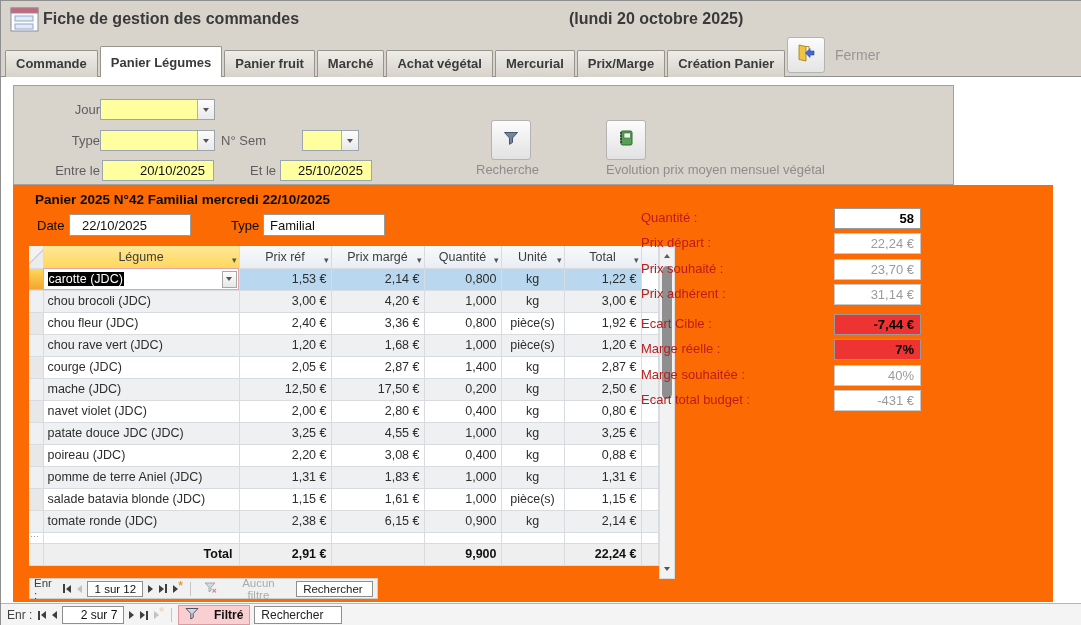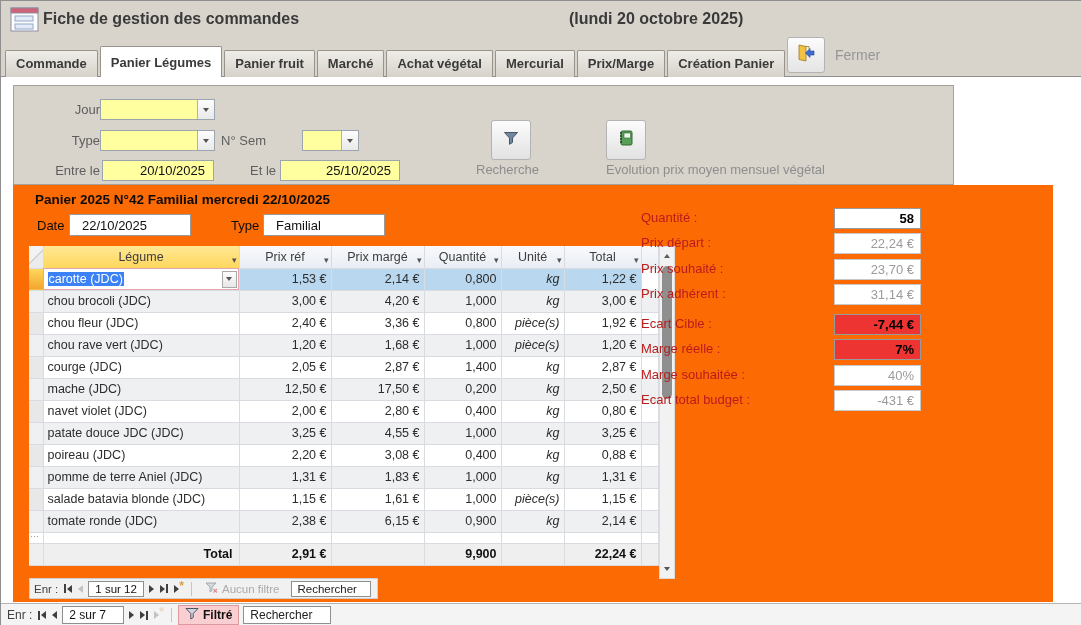--- a/index.html
+++ b/index.html
@@ -56,25 +56,25 @@
   th.colh .arr::before{content:"▾";}
   th.corner{background:linear-gradient(135deg,#f2f2f2 46%,#c9c9c9 50%,#ececec 54%);border-right:1px solid #c2c2c2;}
   td.seltd{background:#e8e8e8;border-right:1px solid #c2c2c2;border-bottom:1px solid #d2d2d2;}
   td.seltd.current{background:linear-gradient(#ffd95e,#f3a42d);}
   td.newsel{position:relative;}
   td.newsel::before{content:"…";position:absolute;left:1px;top:-4px;font-size:9px;color:#8d8d8d;}
   tr.alt td{background:#eef0f1;}
   tr.rsel td{background:#b9d7ee;}
   td.c-leg{padding-left:4px;text-align:left;}
   td.c-num{padding-right:7px;text-align:right;}
-  td.c-unit{padding-left:3px;text-align:right;font-style:italic;}
+  td.c-unit{padding-left:3px;text-align:center;}
   td.c-trail{background:#fff;}
   tr.rsel td.c-trail{background:#fff;}
   td.editcell{background:#fff !important;outline:1px solid #e2a6ac;outline-offset:-1px;position:relative;padding:0 2px;}
-  .editsel{background:#3b82f6;color:#fff;padding:0 1px;font-size:12.5px;}
+  .editsel{background:#000000;color:#fff;padding:0 1px;font-size:12.5px;}
   .comboarr{position:absolute;right:2px;top:2px;width:15px;height:17px;background:linear-gradient(#fdfdfd,#e7e7e7);
       border:1px solid #a9a9a9;display:flex;align-items:center;justify-content:center;}
   tr.newrow td{height:11px;background:#fff;line-height:10px;}
   tr.totalrow td{height:22px;background:#efefef;font-weight:700;color:#111;border-top:1px solid #c6c6c6;}
   tr.totalrow td.t-label{text-align:right;padding-right:6px;}
 
   
   .vscroll{position:absolute;left:646px;top:61px;width:16px;height:333px;background:#f2f2f2;border:1px solid #dcdcdc;}
   .vthumb{position:absolute;left:2px;top:19px;width:10px;height:133px;background:#8f8f8f;border-radius:6px;}
   .sbarr{position:absolute;left:0;width:14px;height:14px;display:flex;align-items:center;justify-content:center;color:#5c5c5c;}
@@ -98,23 +98,23 @@
 
   
   .navbar{display:flex;align-items:center;gap:4px;font-size:11.5px;color:#3f3f3f;}
   .navbar.sub{position:absolute;left:16px;top:393px;width:349px;height:21px;background:#f1f1f1;border:1px solid #cfcfcf;padding:0 4px;}
   .navbar.main{position:absolute;left:0;bottom:0;right:0;height:23px;background:#f4f4f4;border-top:1px solid #b5b5b5;padding:0 6px;font-size:12px;}
   .enr{color:#3f3f3f;margin-right:1px;}
   .navbtn{display:inline-flex;align-items:center;gap:1px;color:#3f3f3f;cursor:pointer;padding:0 1px;}
   .navbtn.disabled{color:#c2c2c2;cursor:default;}
   .navbtn .star{color:#dd9f3d;font-weight:700;font-size:12px;position:relative;top:-3px;margin-left:-1px;}
   .navbtn.disabled .star{color:#e4d9c4;}
-  .counter{background:#fff;border:1px solid #8f8f8f;padding:1px 6px;min-width:56px;text-align:left;color:#111;}
+  .counter{background:#fff;border:1px solid #8f8f8f;padding:1px 6px;min-width:56px;text-align:right;color:#111;}
   .vsep{width:1px;height:14px;background:#c6c6c6;margin:0 2px;}
-  .filterbtn{display:inline-flex;align-items:center;gap:4px;padding:1px 6px;border:1px solid transparent;background:transparent;
+  .filterbtn{display:inline-flex;align-items:center;gap:15px;padding:1px 6px;border:1px solid transparent;background:transparent;
       font-size:inherit;font-family:inherit;cursor:pointer;}
   .filterbtn.filtered{background:#f9cfd1;border-color:#dd9a9e;font-weight:700;color:#111;}
   .filterbtn.nofilter{color:#ababab;}
   .searchbox{background:#fff;border:1px solid #8f8f8f;padding:1px 6px;width:88px;text-align:left;color:#222;}
 </style>
 </head>
 <body>
 
 <div class="win">
 
@@ -177,21 +177,21 @@
       <span class="combo-val"></span>
       <span class="cbtn">
           <i class="tri tdn"></i>
         </span>
     </div>
 
     <div class="fl" style="left:14px;top:77px;width:72px;">Entre le</div>
     <div class="dfield" style="left:88px;top:74px;width:112px;">20/10/2025</div>
 
     <div class="fl" style="left:206px;top:77px;width:56px;">Et le</div>
-    <div class="dfield" style="left:266px;top:74px;width:120px;">25/10/2025</div>
+    <div class="dfield" style="left:266px;top:74px;width:92px;">25/10/2025</div>
 
     <div class="toolbtn" style="left:477px;top:34px;">
       <span>
         <svg width="18" height="18" viewBox="0 0 18 18">
           <path d="M2.5 3.5 h13 l-5 5.5 v4.5 l-3 1.8 V9 Z" fill="#72879f" stroke="#44566b" stroke-width="1"></path>
         </svg>
       </span>
     </div>
     <div class="toollabel" style="left:462px;top:76px;">Recherche</div>
 
@@ -210,21 +210,21 @@
     <div class="toollabel" style="left:592px;top:76px;">Evolution prix moyen mensuel végétal</div>
   </div>
 
   <div class="orangepanel">
     <div class="ptitle">Panier 2025 N°42 Familial mercredi 22/10/2025</div>
 
     <div class="plabel" style="left:24px;top:33px;">Date :</div>
     <div class="pfield" style="left:56px;top:29px;width:122px;">22/10/2025</div>
 
     <div class="plabel" style="left:218px;top:33px;">Type :</div>
-    <div class="pfield" style="left:250px;top:29px;width:122px;">Familial</div>
+    <div class="pfield" style="left:250px;top:29px;width:122px;padding-left:6px;">Familial</div>
 
     <div class="tablewrap">
       <table class="ds">
         <colgroup>
           <col style="width:14px">
             <col style="width:196px">
             <col style="width:92px">
             <col style="width:93px">
           <col style="width:77px">
             <col style="width:63px">

